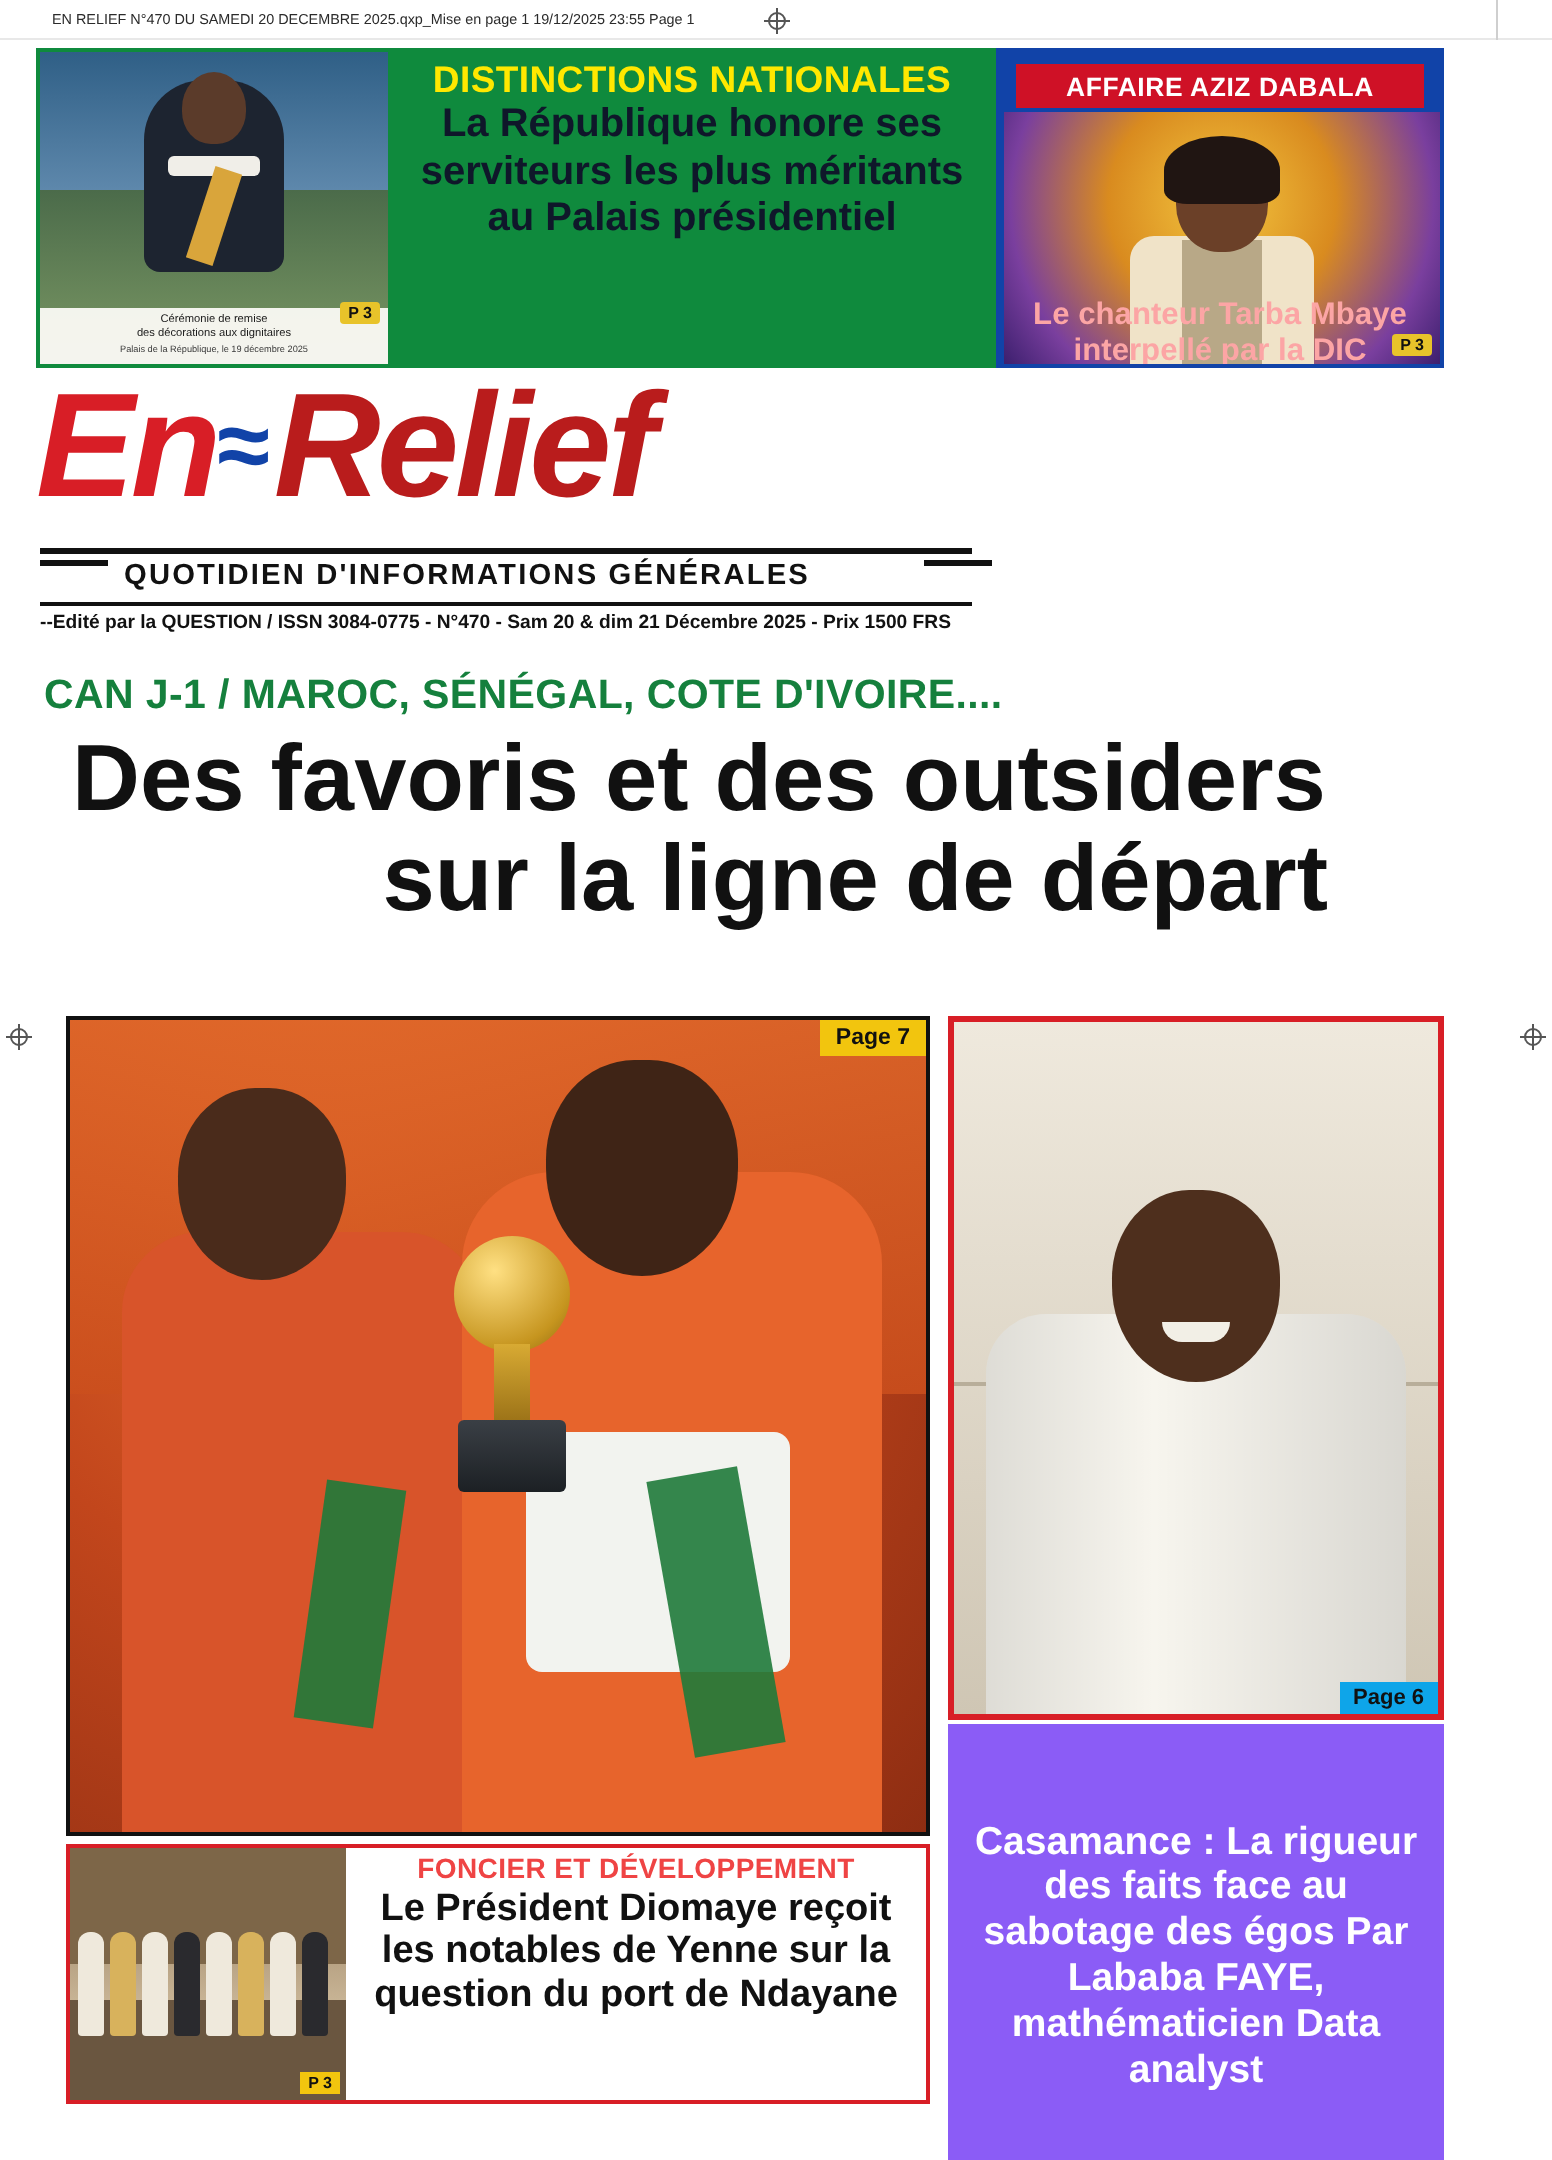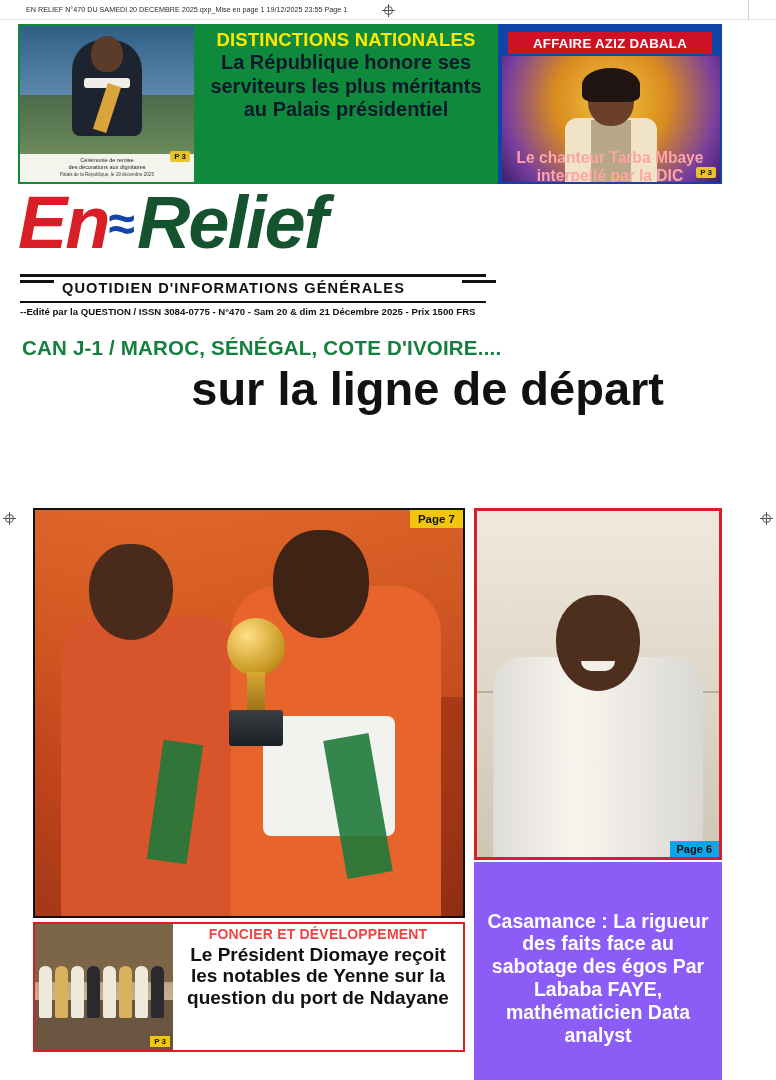--- a/index.html
+++ b/index.html
@@ -197,21 +197,21 @@
     color: #d81e26;
     letter-spacing: -2px;
   }
   .logo-eq {
     color: #1143a8; font-weight: bold; font-size: 48px;
     line-height: 1.5; margin: 0 2px 0 0;
   }
   .logo-relief {
     font-weight: bold; font-style: italic;
     font-size: 74px; line-height: 0.95;
-    color: #14532d; letter-spacing: -2px;
+    color: #b91c1c; letter-spacing: -2px;
   }
   .logo-rule {
     position: absolute; left: 2px; top: 86px; width: 466px; height: 3px;
     background: #111;
   }
   .logo-sub {
     position: absolute; left: 44px; top: 92px;
     font-weight: bold; font-size: 14.6px; letter-spacing: 1.1px;
     color: #111;
   }
@@ -454,20 +454,21 @@
     <div class="logo-rule"></div>
     <div class="logo-dash-l"></div>
     <div class="logo-dash-r"></div>
     <div class="logo-sub">QUOTIDIEN D'INFORMATIONS GÉNÉRALES</div>
     <div class="logo-rule2"></div>
     <div class="logo-info">--Edité par la QUESTION / ISSN 3084-0775 - N°470 - Sam 20 &amp; dim 21 Décembre 2025 - Prix 1500 FRS</div>
   </div>
 
   <div class="can-kicker">CAN J-1 / MAROC, SÉNÉGAL, COTE D'IVOIRE....</div>
   <div class="main-head">
+    <div class="l1">Des favoris et des outsiders</div>
     <div class="l2">sur la ligne de départ</div>
   </div>
 
   <div class="photo-can">
     <div class="pc-bg"></div>
     <div class="pc-crowd"></div>
     <div class="pc-p1"></div>
     <div class="pc-green-1"></div>
     <div class="pc-p2"></div>
     <div class="pc-shirt-white"></div>

